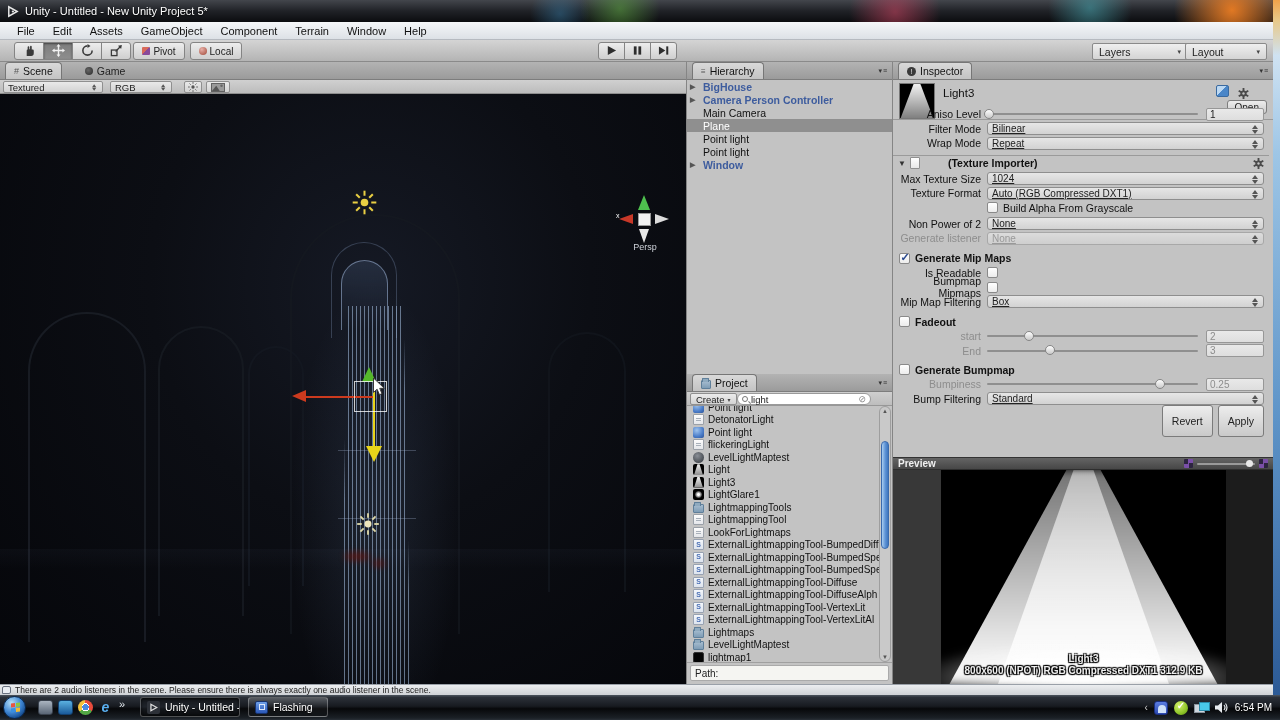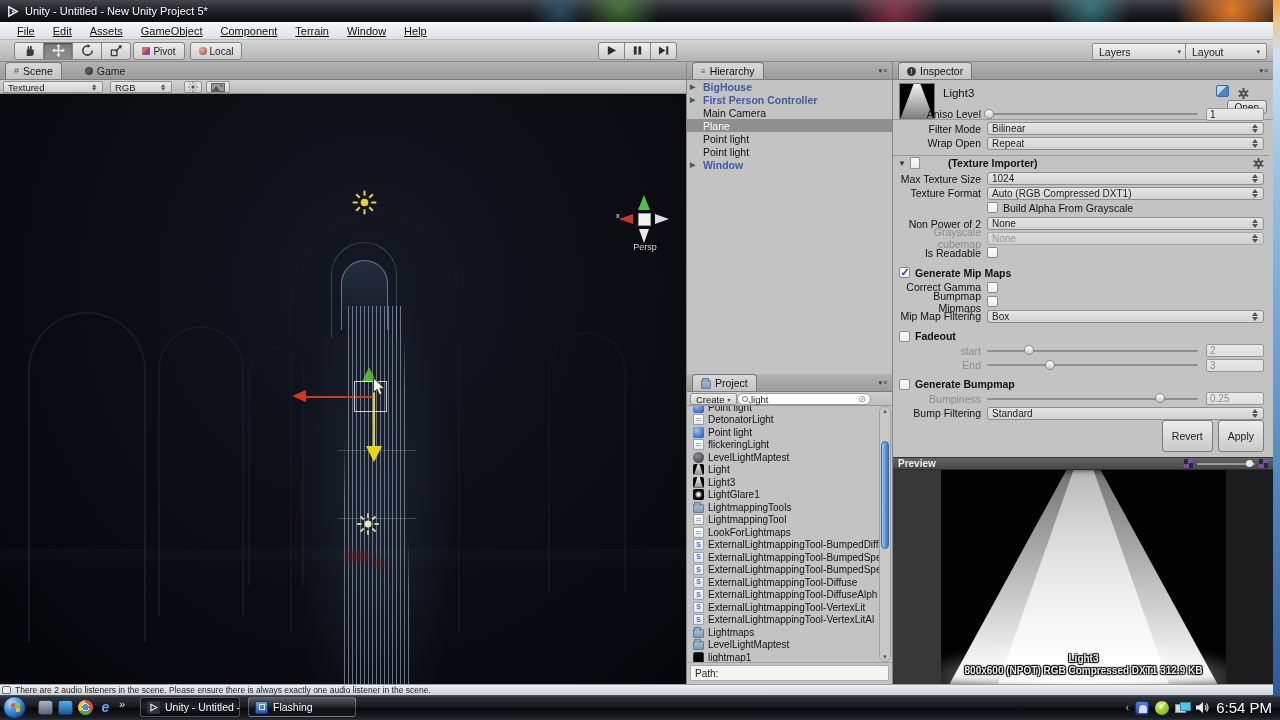--- a/index.html
+++ b/index.html
@@ -14,21 +14,21 @@
  background:
   radial-gradient(circle at 1232px 10px, rgba(235,125,35,.95), rgba(235,125,35,0) 58px),
   radial-gradient(circle at 1090px 8px, rgba(70,160,170,.6), rgba(70,160,170,0) 42px),
   radial-gradient(circle at 895px 12px, rgba(210,70,100,.55), rgba(210,70,100,0) 46px),
   radial-gradient(circle at 620px 9px, rgba(95,170,65,.55), rgba(95,170,65,0) 40px),
   radial-gradient(circle at 560px 14px, rgba(60,140,190,.4), rgba(60,140,190,0) 30px),
   linear-gradient(#43464c,#202227 50%,#0b0c0f);}
 #title-text{font-size:11px;text-shadow:0 1px 2px #000;}
 
 #menubar{left:0;top:22px;width:1273px;height:18px;background:linear-gradient(#f5f7f9,#dde1e6);
- border-bottom:1px solid #b6bac0;display:flex;align-items:center;padding-left:8px;text-decoration:underline;}
+ border-bottom:1px solid #b6bac0;display:flex;align-items:center;padding-left:8px;}
 .menu-item{font-size:11px;color:#111;padding:0 9px;height:100%;display:flex;align-items:center;}
 
 #toolbar{left:0;top:40px;width:1273px;height:22px;background:linear-gradient(#d4d4d4,#b4b4b4);border-bottom:1px solid #8a8a8a;}
 .tbtn{position:absolute;top:2px;height:18px;border:1px solid #848484;background:linear-gradient(#ece024,#d0d0d0);
  background:linear-gradient(#ededed,#cfcfcf);display:flex;align-items:center;justify-content:center;gap:3px;font-size:10px;color:#222;}
 .tbtn.grp{border-radius:0;}
 .tbtn.first{border-radius:3px 0 0 3px;}
 .tbtn.last{border-radius:0 3px 3px 0;}
 .tbtn.solo{border-radius:3px;}
 .tbtn.active{background:linear-gradient(#7c7c7c,#8e8e8e);box-shadow:inset 0 1px 2px rgba(0,0,0,.45);}
@@ -127,21 +127,21 @@
  background:linear-gradient(135deg,#bcd8f2 0 45%, #4a86c8 45%);border:1px solid #3a6aa0;}
 #insp-gear{position:absolute;right:24px;top:5px;}
 #open-btn{position:absolute;right:6px;top:20px;height:14px;padding:0 7px;border:1px solid #7d7d7d;border-radius:3px;
  background:linear-gradient(#ececec,#cccccc);font-size:10px;color:#222;display:flex;align-items:center;}
 #inspector-rows{position:absolute;left:0;right:4px;top:44px;}
 .irow{display:flex;align-items:center;height:13px;margin-top:1.5px;padding-right:5px;}
 .ilabel{width:94px;text-align:right;padding-right:6px;font-size:10.5px;color:#111;flex:0 0 auto;}
 .irow.disabled .ilabel{color:#8d8d8d;}
 .irow.disabled .vbox{color:#8d8d8d;}
 .ddrop{flex:1;height:13px;border:1px solid #8e8e8e;border-radius:3px;background:linear-gradient(#e6e6e6,#d2d2d2);
- display:flex;align-items:center;padding:0 4px;font-size:10px;color:#222;}
+ display:flex;align-items:flex-end;padding:0 4px;font-size:10px;color:#222;text-decoration:underline;}
 .irow.disabled .ddrop{color:#999;background:linear-gradient(#dcdcdc,#cecece);border-color:#a8a8a8;}
 .dd-arrows{margin-left:auto;width:7px;height:9px;position:relative;flex:0 0 auto;}
 .dd-arrows::before{content:"";position:absolute;left:0;top:0;border-left:3.5px solid transparent;border-right:3.5px solid transparent;border-bottom:4px solid #555;}
 .dd-arrows::after{content:"";position:absolute;left:0;bottom:0;border-left:3.5px solid transparent;border-right:3.5px solid transparent;border-top:4px solid #555;}
 .strack{flex:1;height:2px;background:#8f8f8f;border-radius:1px;position:relative;margin-right:8px;}
 .shandle{position:absolute;top:-4.5px;width:10px;height:10px;border-radius:50%;background:linear-gradient(#fefefe,#cacaca);border:1px solid #868686;margin-left:-5px;}
 .vbox{width:58px;height:13px;border:1px solid #979797;border-radius:2px;background:linear-gradient(#e9e9e9,#dedede);
  font-size:10px;color:#222;display:flex;align-items:center;padding:0 3px;flex:0 0 auto;}
 .cb{width:11px;height:11px;background:linear-gradient(#fff,#ececec);border:1px solid #8a8a8a;border-radius:2px;position:relative;flex:0 0 auto;}
 .cb.checked::after{content:"\2713";position:absolute;left:0.5px;top:-2.5px;font-size:11px;font-weight:bold;color:#2b4a8f;}
@@ -203,21 +203,21 @@
 #tray{position:absolute;right:6px;top:0;height:25px;display:flex;align-items:center;gap:6px;}
 .tray-chevron{color:#ccc;font-size:10px;}
 .tray-ic{width:14px;height:14px;border-radius:3px;}
 .tray-blue{background:linear-gradient(#5a7de0,#2a48b0);border:1px solid #1a2f80;position:relative;}
 .tray-blue::after{content:"";position:absolute;left:3px;top:3px;width:8px;height:8px;border-radius:50% 50% 0 0;background:#cfe0f8;}
 .tray-green{border-radius:50%;background:radial-gradient(circle at 35% 30%, #d4f06a, #8fc52a 60%, #5a9010);position:relative;}
 .tray-green::after{content:"\2713";position:absolute;left:3px;top:-0.5px;font-size:10px;color:#fff;font-weight:bold;}
 .tray-net{width:15px;height:12px;position:relative;}
 .tray-net::before{content:"";position:absolute;left:0;top:2px;width:9px;height:7px;background:#cdd6de;border:1px solid #8a949e;}
 .tray-net::after{content:"";position:absolute;left:5px;top:0;width:9px;height:7px;background:#49c8e8;border:1px solid #2a8aa8;}
-#clock{color:#fff;font-size:15px;text-shadow:0 1px 1px #000;padding-right:2px;}
+#clock{color:#fff;font-size:10px;text-shadow:0 1px 1px #000;padding-right:2px;}
 </style>
 </head>
 <body>
 
 <div id="screen">
 
   <div id="desktop-right" class="abs"></div>
 
   <div id="titlebar" class="abs">
     <span style="display:flex">
@@ -426,21 +426,21 @@
       </div>
       <span class="panel-menu">▾≡</span>
     </div>
     <div id="hier-list">
         <div class="hrow prefab">
           <span class="fold">▶</span>
           <span>BigHouse</span>
         </div>
         <div class="hrow prefab">
           <span class="fold">▶</span>
-          <span>First Person Controller</span>
+          <span>Camera Person Controller</span>
         </div>
         <div class="hrow normal">
           <span>Main Camera</span>
         </div>
         <div class="hrow selected">
           <span>Plane</span>
         </div>
         <div class="hrow normal">
           <span>Point light</span>
         </div>
@@ -605,21 +605,21 @@
           <div class="vbox">1</div>
         </div>
         <div class="irow dropdown">
           <div class="ilabel">Filter Mode</div>
           <div class="ddrop">
             <span>Bilinear</span>
             <span class="dd-arrows"></span>
           </div>
         </div>
         <div class="irow dropdown">
-          <div class="ilabel">Wrap Open</div>
+          <div class="ilabel">Wrap Mode</div>
           <div class="ddrop">
             <span>Repeat</span>
             <span class="dd-arrows"></span>
           </div>
         </div>
         <div class="irow section">
           <span class="sec-fold">▼</span>
           <span class="sec-page"></span>
           <span class="sec-label">(Texture Importer)</span>
           <span class="sec-gear">
@@ -654,36 +654,32 @@
           <span class="cb-text">Build Alpha From Grayscale</span>
         </div>
         <div class="irow dropdown" style="margin-top: 3px;">
           <div class="ilabel">Non Power of 2</div>
           <div class="ddrop">
             <span>None</span>
             <span class="dd-arrows"></span>
           </div>
         </div>
         <div class="irow dropdown disabled">
-          <div class="ilabel">Grayscale cubemap</div>
+          <div class="ilabel">Generate listener</div>
           <div class="ddrop">
             <span>None</span>
             <span class="dd-arrows"></span>
           </div>
         </div>
-        <div class="irow checkbox-row">
-          <div class="ilabel">Is Readable</div>
-          <span class="cb"></span>
-        </div>
         <div class="irow checkbox-group grp" style="margin-top: 7px;">
           <span class="cb checked"></span>
           <span class="cb-text">Generate Mip Maps</span>
         </div>
         <div class="irow checkbox-row">
-          <div class="ilabel">Correct Gamma</div>
+          <div class="ilabel">Is Readable</div>
           <span class="cb"></span>
         </div>
         <div class="irow checkbox-row">
           <div class="ilabel">Bumpmap Mipmaps</div>
           <span class="cb"></span>
         </div>
         <div class="irow dropdown">
           <div class="ilabel">Mip Map Filtering</div>
           <div class="ddrop">
             <span>Box</span>
@@ -775,21 +771,21 @@
     <span class="ql-overflow" style="left:119px">»</span>
     <div id="taskbar-tasks">
         <div class="taskbtn active" style="left: 140px; width: 100px;">
           <span class="tb-icon tb-icon-unity">
             <svg width="9" height="9" viewBox="0 0 14 14">
               <polygon points="12,7 3,2 3,12" fill="none" stroke="#ddd" stroke-width="2"></polygon>
             </svg>
           </span>
           <span>Unity - Untitled - Ne...</span>
         </div>
-        <div class="taskbtn" style="left: 248px; width: 108px; text-align: right;">
+        <div class="taskbtn" style="left: 248px; width: 80px; text-align: right;">
           <span class="tb-icon tb-icon-flash"></span>
           <span>Flashing</span>
         </div>
       </div>
     <div id="tray">
       <span class="tray-chevron">‹</span>
       <span class="tray-ic tray-blue"></span>
       <span class="tray-ic tray-green"></span>
       <span class="tray-net"></span>
       <span style="display:flex">

